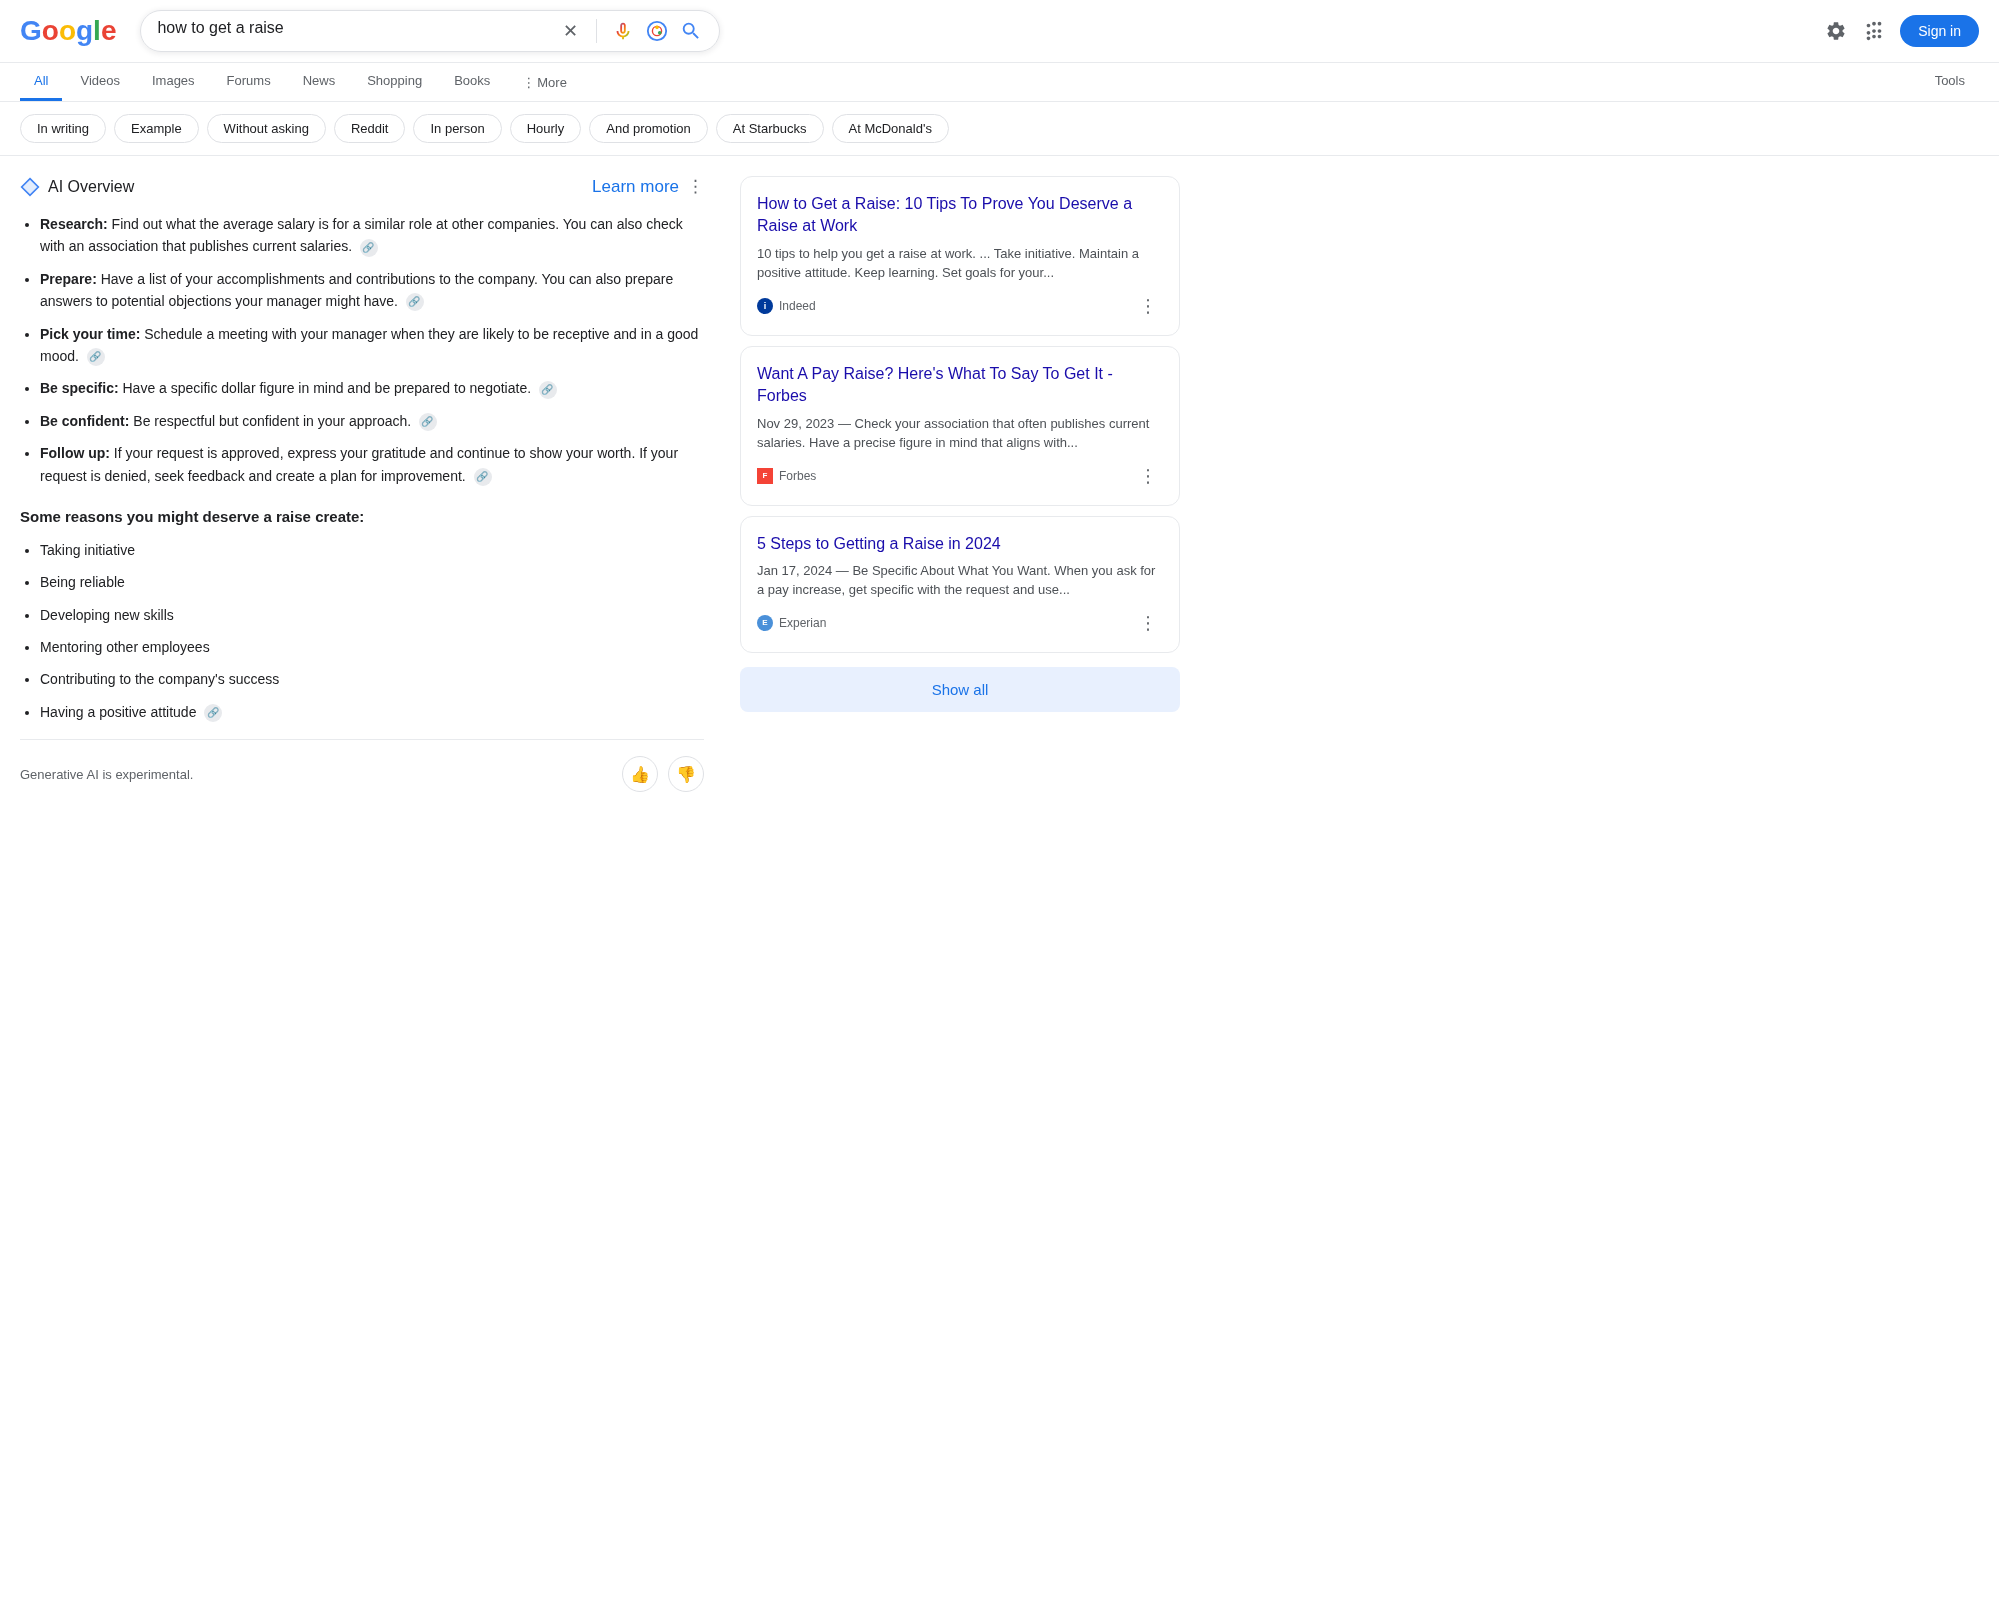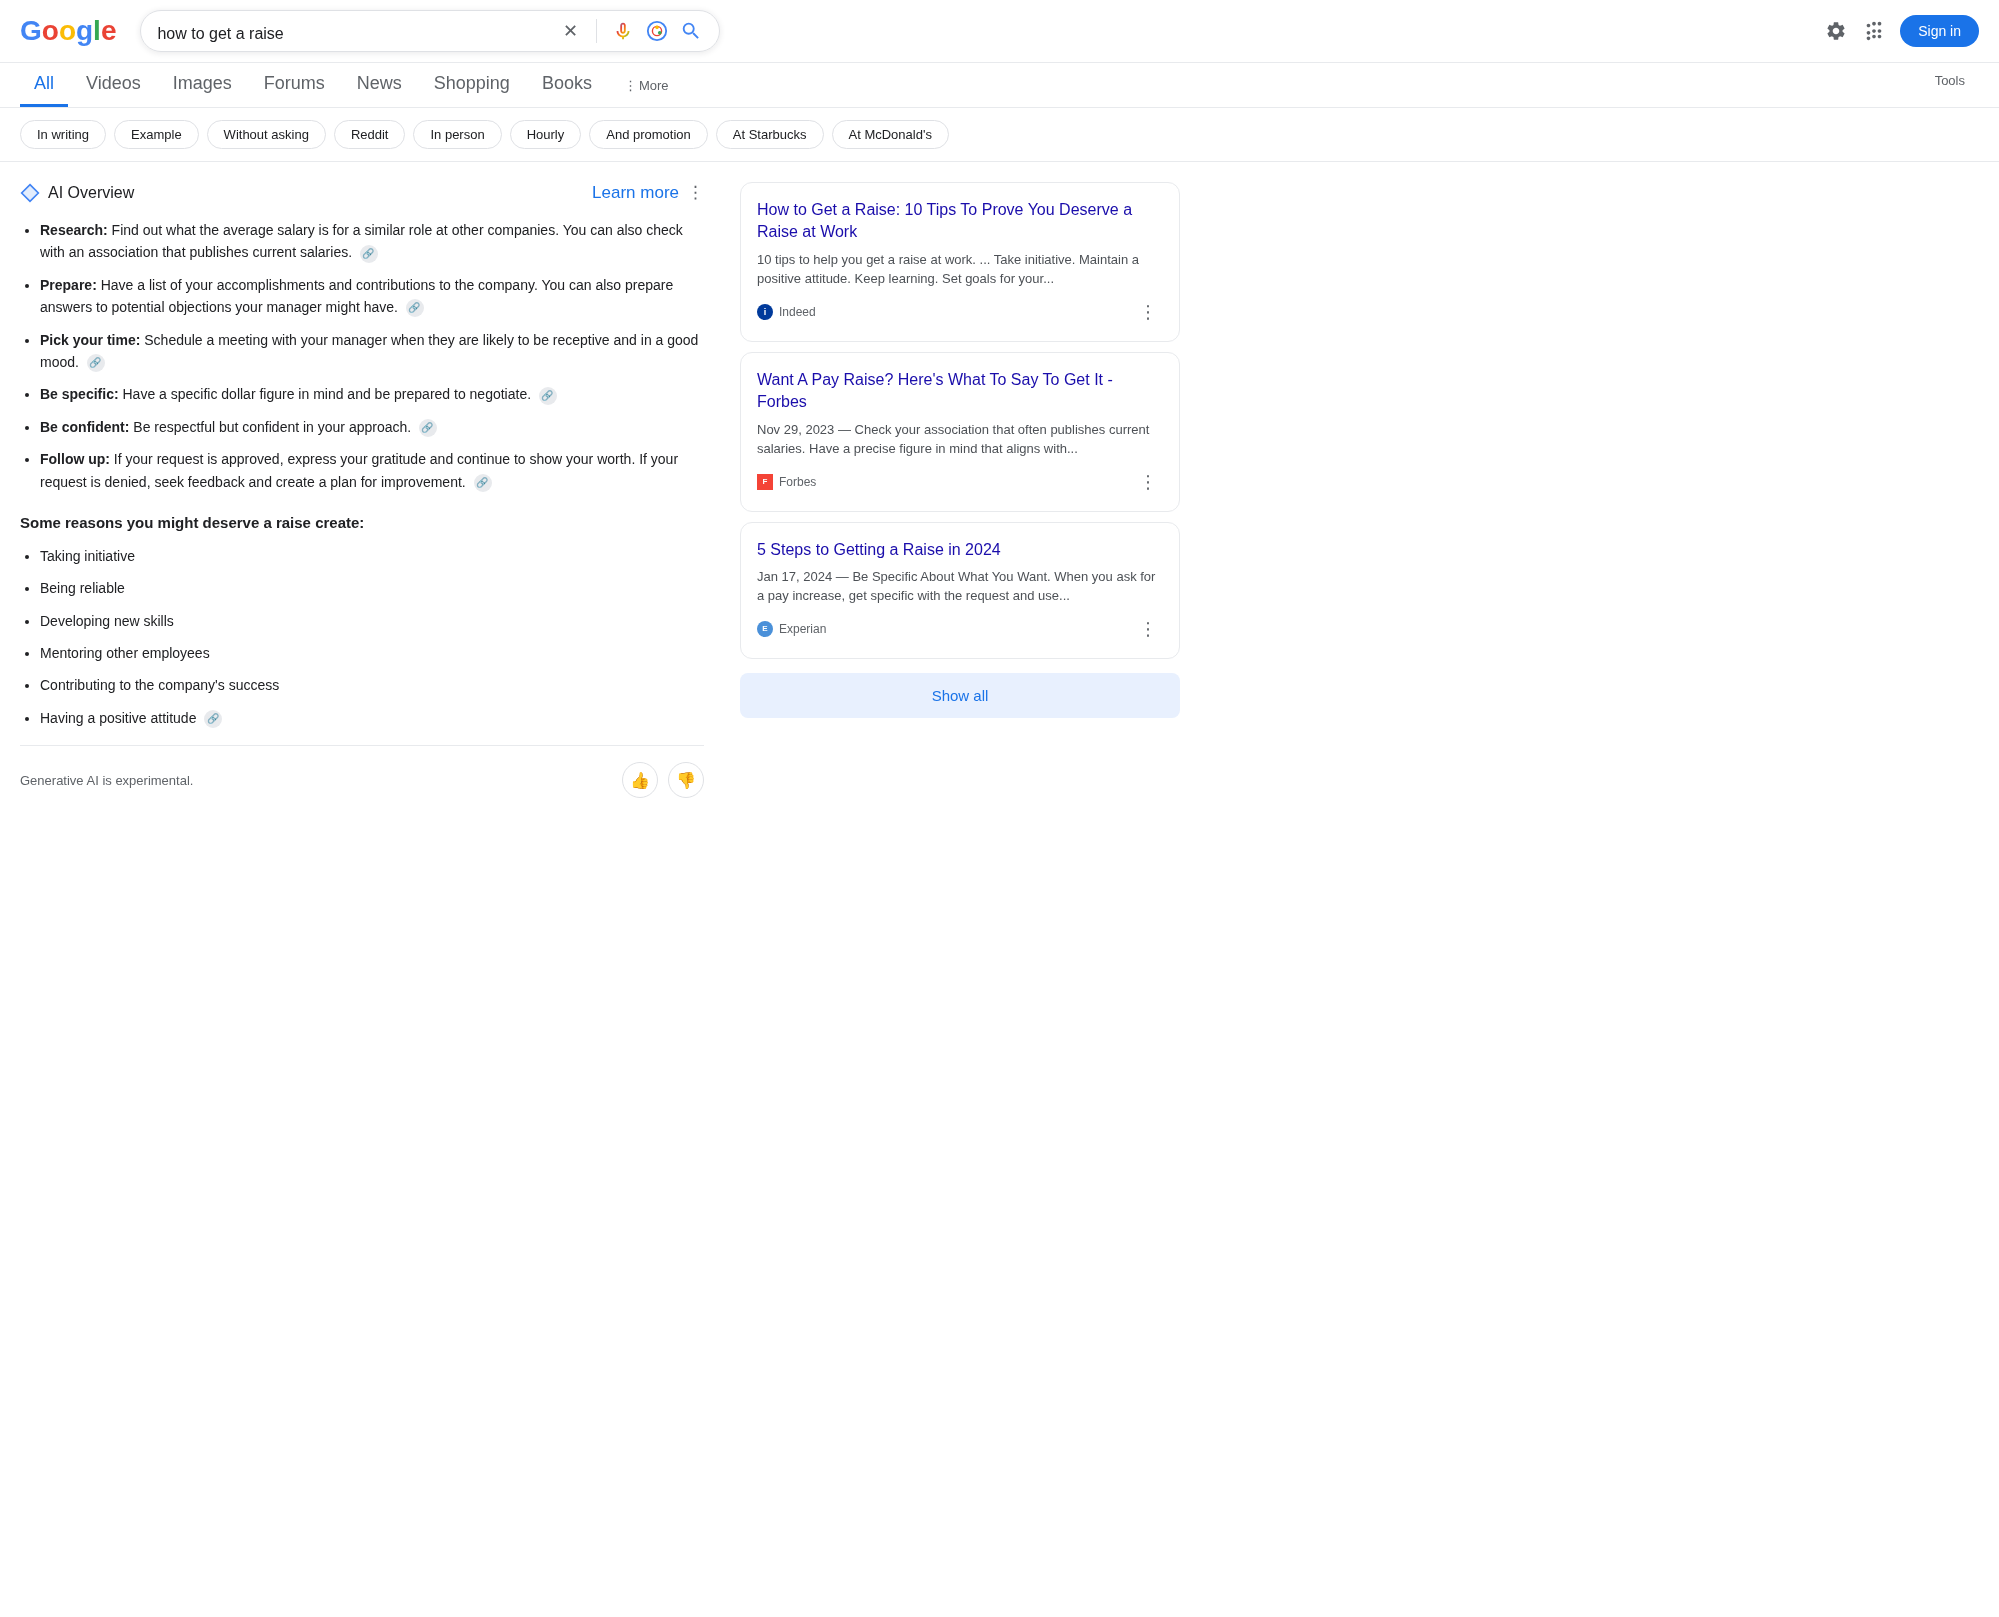--- a/index.html
+++ b/index.html
@@ -8,31 +8,31 @@
     
     .header { display: flex; align-items: center; padding: 10px 20px; gap: 16px; border-bottom: 1px solid #e8eaed; }
     .google-logo { display: flex; align-items: center; font-size: 28px; font-weight: bold; margin-right: 8px; text-decoration: none; }
     .logo-g { color: #4285F4; }
     .logo-o1 { color: #EA4335; }
     .logo-o2 { color: #FBBC05; }
     .logo-g2 { color: #4285F4; }
     .logo-l { color: #34A853; }
     .logo-e { color: #EA4335; }
 
-    .search-bar { display: flex; align-items: flex-end; border: 1px solid #dfe1e5; border-radius: 24px; padding: 8px 16px; flex: 1; max-width: 580px; gap: 10px; box-shadow: 0 1px 6px rgba(32,33,36,.1); }
+    .search-bar { display: flex; align-items: flex-start; border: 1px solid #dfe1e5; border-radius: 24px; padding: 8px 16px; flex: 1; max-width: 580px; gap: 10px; box-shadow: 0 1px 6px rgba(32,33,36,.1); }
     .search-input { border: none; outline: none; flex: 1; font-size: 16px; color: #202124; }
     .search-icons { display: flex; align-items: center; gap: 10px; }
     .icon-btn { background: none; border: none; cursor: pointer; display: flex; align-items: center; justify-content: center; width: 24px; height: 24px; }
 
     .header-right { margin-left: auto; display: flex; align-items: center; gap: 14px; }
     .sign-in-btn { background: #1a73e8; color: #fff; border: none; border-radius: 20px; padding: 8px 18px; font-size: 14px; font-weight: 500; cursor: pointer; }
 
     
     .nav-tabs { display: flex; padding: 0 20px; gap: 4px; border-bottom: 1px solid #e8eaed; }
-    .nav-tab { padding: 10px 14px; font-size: 18px; color: #5f6368; cursor: pointer; border-bottom: 3px solid transparent; text-decoration: none; white-space: nowrap; }
+    .nav-tab { padding: 10px 14px; font-size: 13px; color: #5f6368; cursor: pointer; border-bottom: 3px solid transparent; text-decoration: none; white-space: nowrap; }
     .nav-tab.active { color: #1a73e8; border-bottom-color: #1a73e8; }
     .more-btn { display: flex; align-items: center; gap: 2px; padding: 10px 14px; font-size: 13px; color: #5f6368; cursor: pointer; }
     .tools-btn { margin-left: auto; padding: 10px 14px; font-size: 13px; color: #5f6368; cursor: pointer; }
 
     
     .filter-chips { display: flex; flex-wrap: wrap; gap: 8px; padding: 12px 20px; border-bottom: 1px solid #e8eaed; }
     .chip { border: 1px solid #dfe1e5; border-radius: 20px; padding: 6px 16px; font-size: 13px; color: #202124; cursor: pointer; white-space: nowrap; background: #fff; }
 
     
     .main { display: flex; gap: 36px; padding: 20px 20px 0 20px; max-width: 1200px; }

